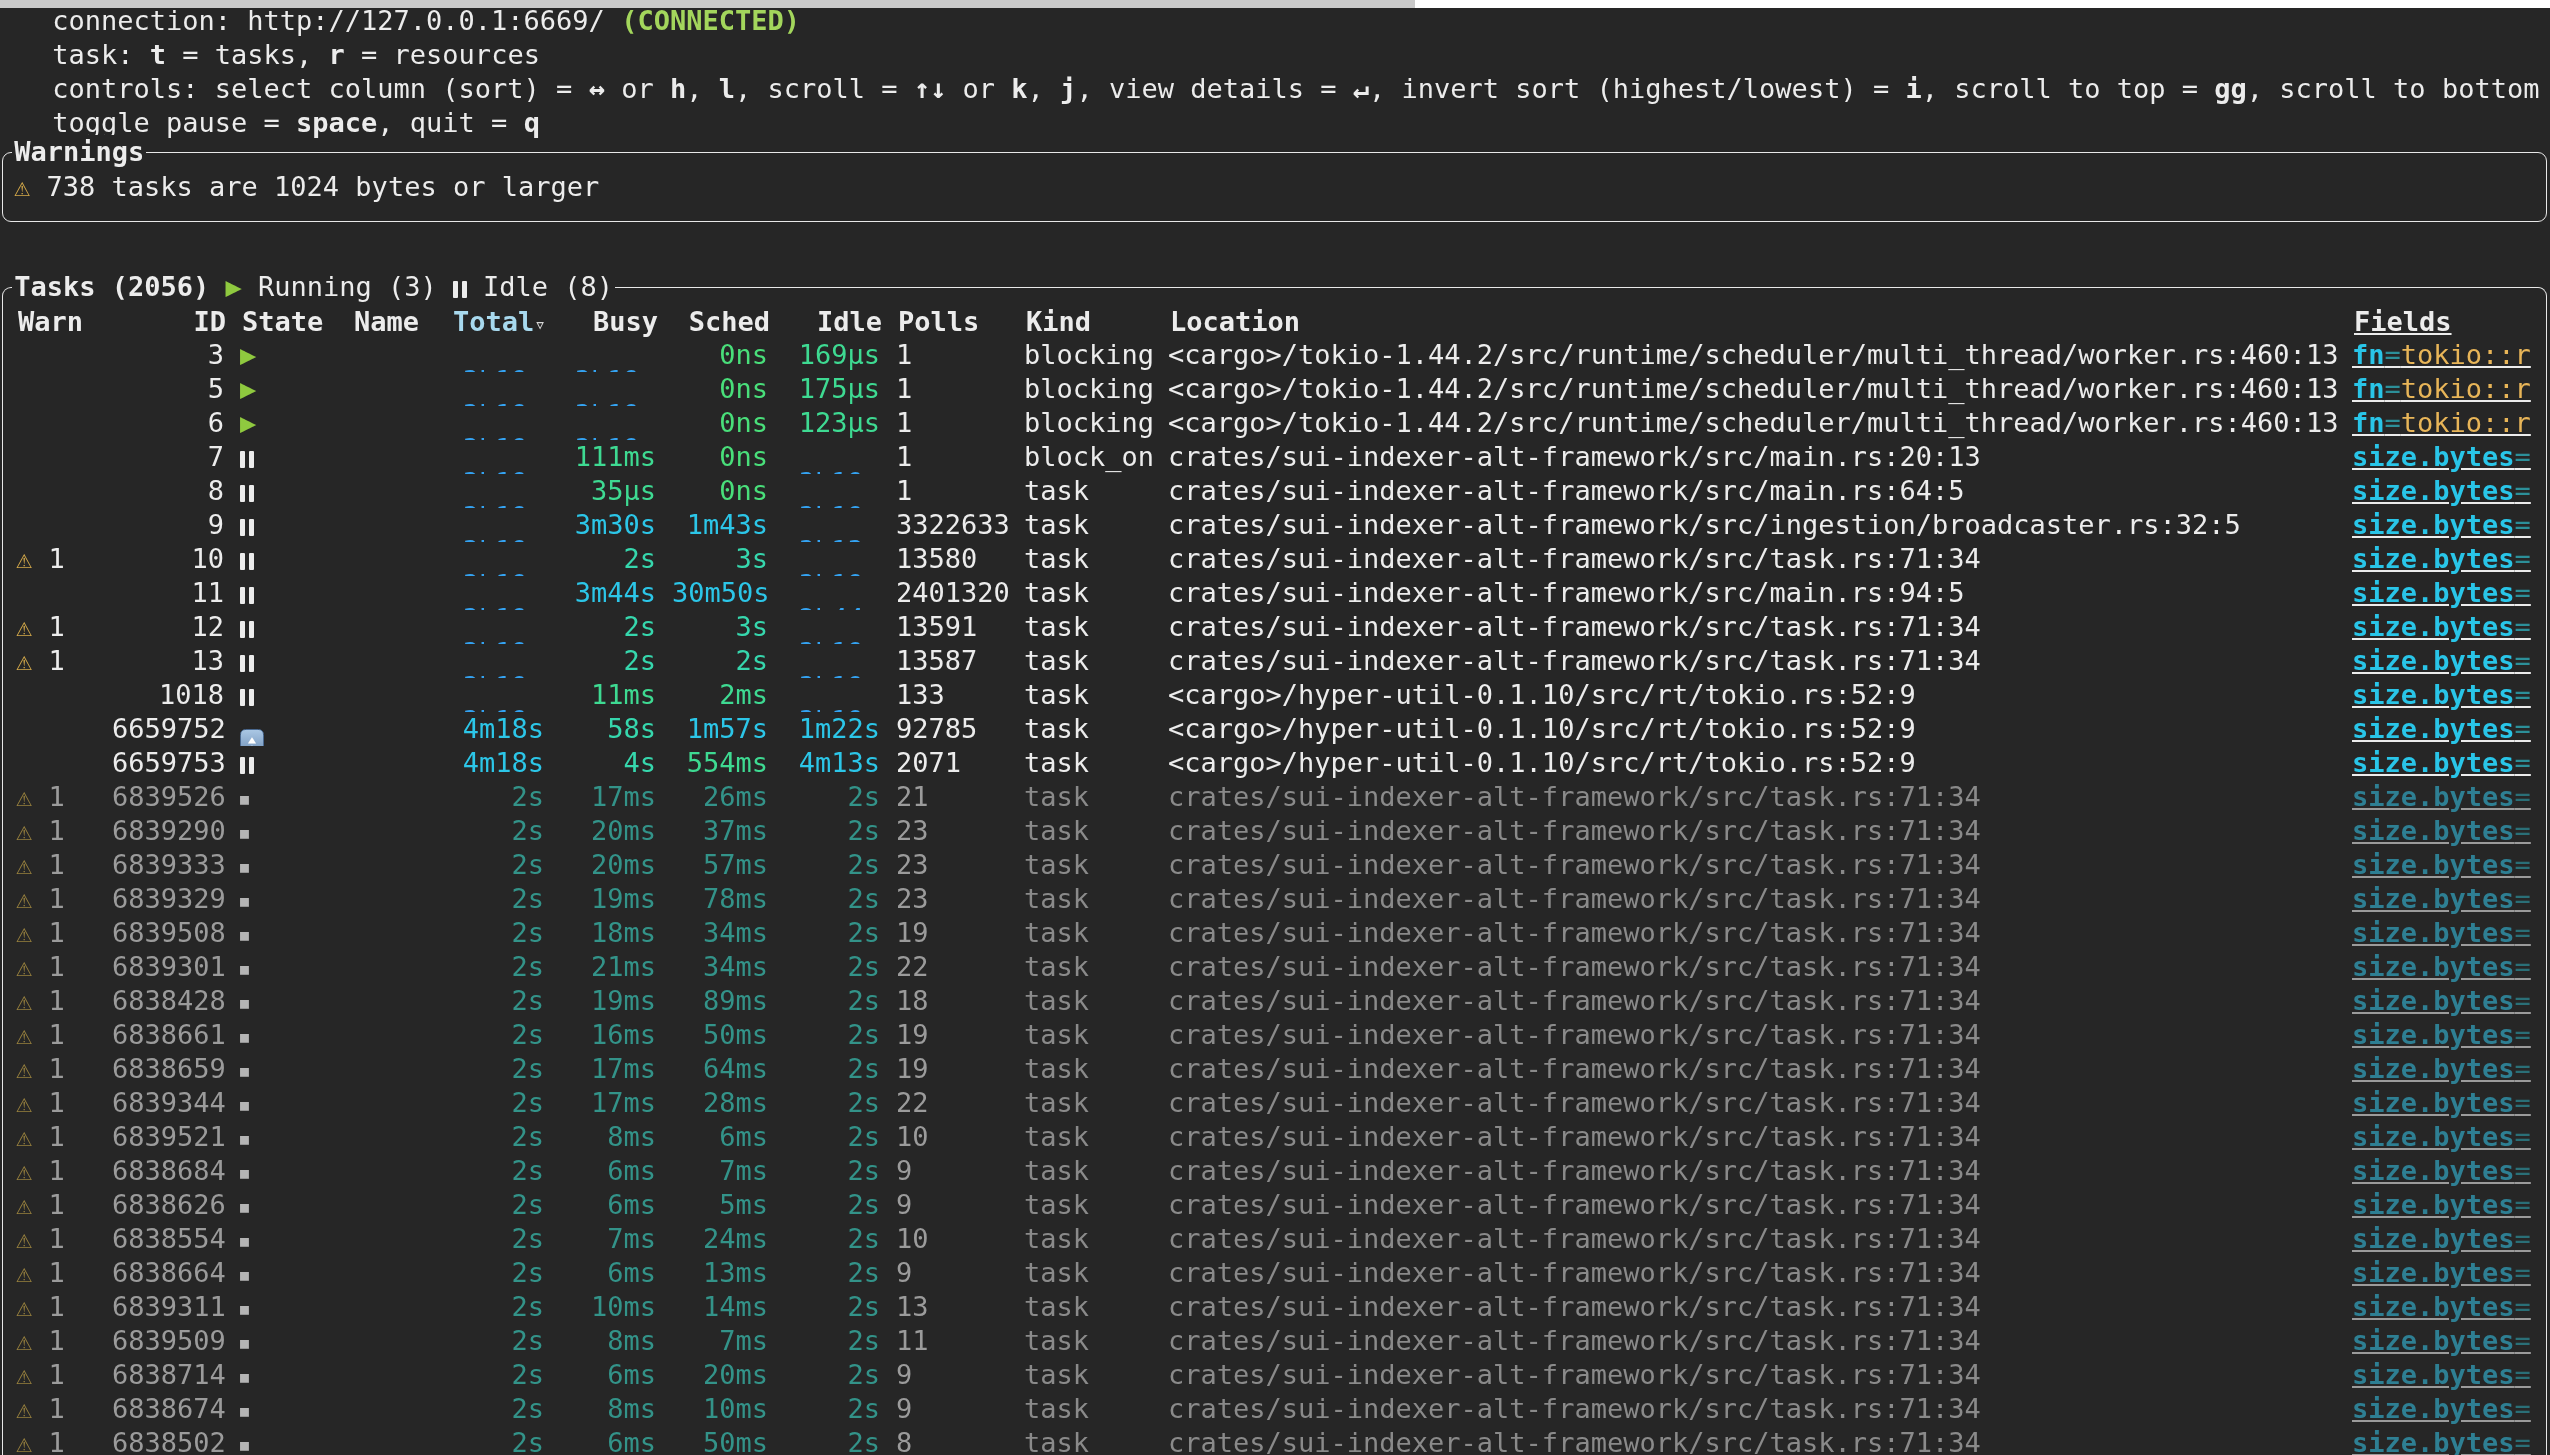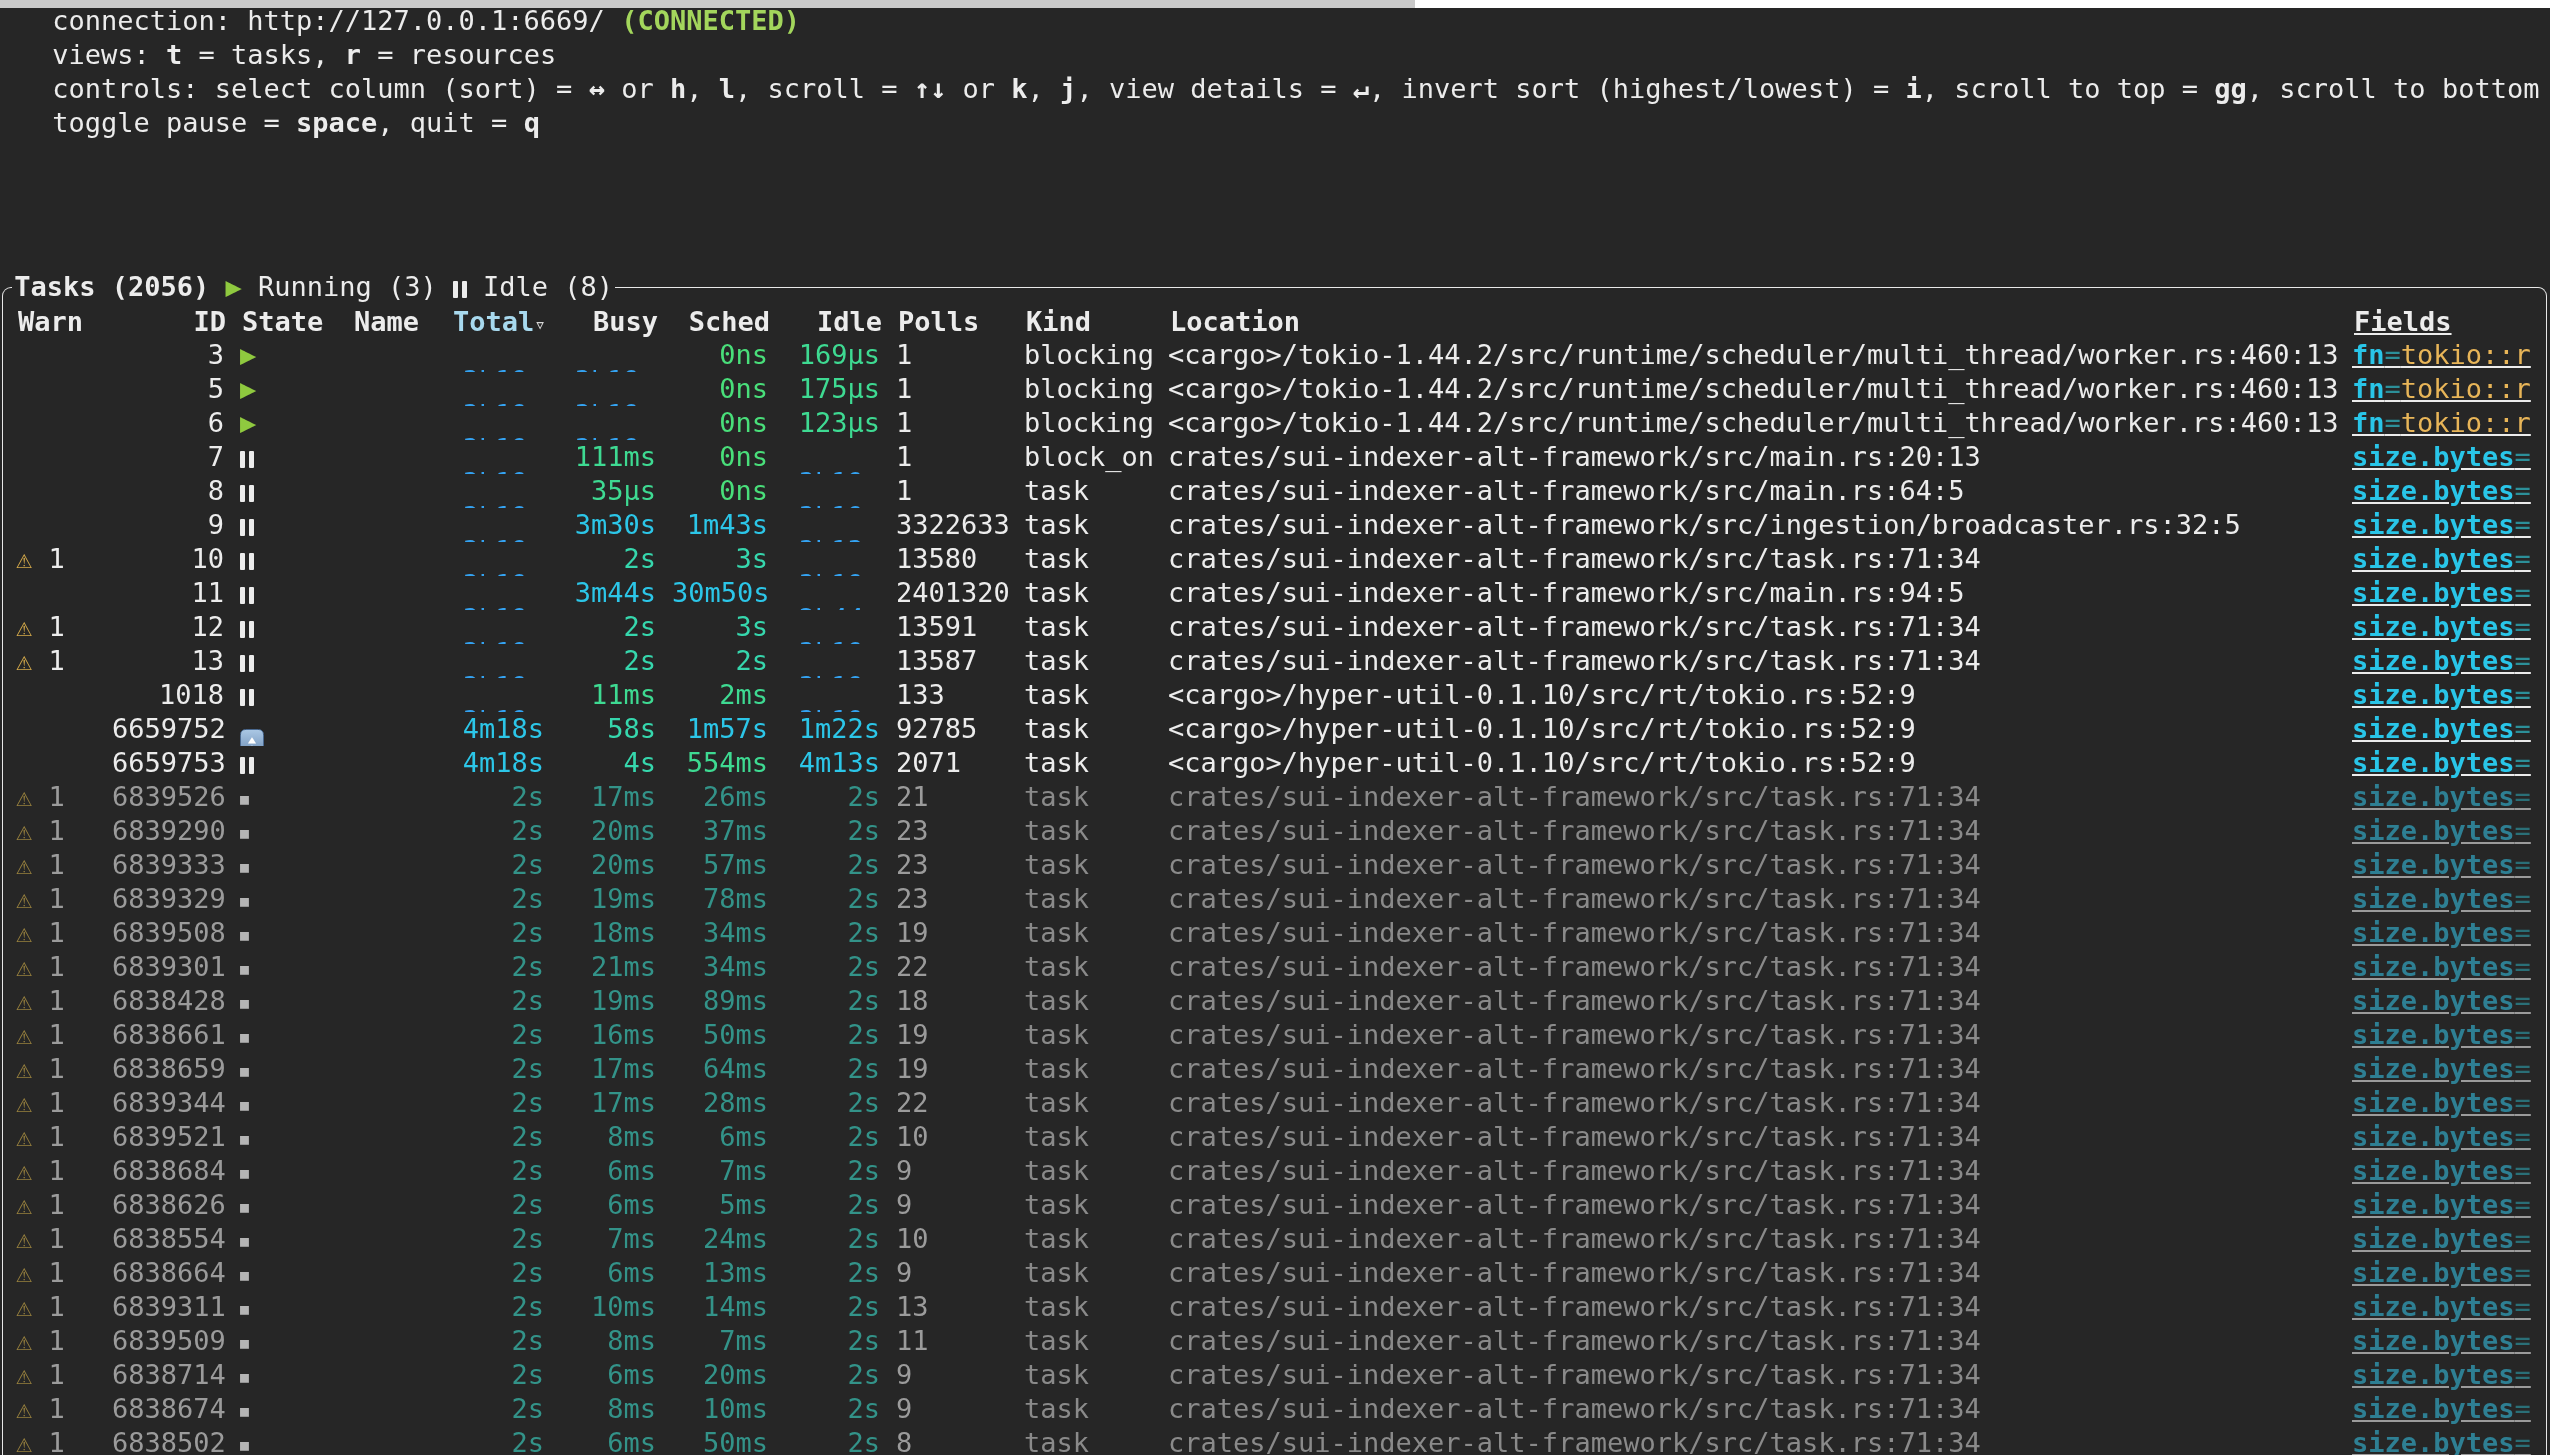--- a/index.html
+++ b/index.html
@@ -94,25 +94,29 @@
 <body>
 
 <div class="screen">
   <div class="top-strip">
     <div class="strip-left"></div>
     <div class="strip-right"></div>
   </div>
 
   <div class="hdr" id="headerLines">
       <div class="hline"><span>connection: http://127.0.0.1:6669/ </span><span class="accent-green">(CONNECTED)</span></div>
-      <div class="hline"><span>views: </span><span class="b">t</span><span> = tasks, </span><span class="b">r</span><span> = resources</span></div>
+      <div class="hline"><span>task: </span><span class="b">t</span><span> = tasks, </span><span class="b">r</span><span> = resources</span></div>
       <div class="hline"><span>controls: select column (sort) = </span><span class="b">↔</span><span> or </span><span class="b">h</span><span>, </span><span class="b">l</span><span>, scroll = </span><span class="b">↑↓</span><span> or </span><span class="b">k</span><span>, </span><span class="b">j</span><span>, view details = </span><span class="b">↵</span><span>, invert sort (highest/lowest) = </span><span class="b">i</span><span>, scroll to top = </span><span class="b">gg</span><span>, scroll to bottom = </span><span class="b">G</span></div>
       <div class="hline"><span>toggle pause = </span><span class="b">space</span><span>, quit = </span><span class="b">q</span></div>
     </div>
 
+  <div class="panel warnings-panel">
+    <span class="panel-title b">Warnings</span>
+    <div class="warn-line"><span class="warn-tri">⚠</span><span> </span><span>738 tasks are 1024 bytes or larger</span></div>
+  </div>
 
   <div class="panel tasks-panel">
     <div class="panel-title"><span class="b">Tasks (2056)</span><span> </span><span class="ic-run">▶</span><span> </span><span>Running (3)</span><span> </span><span class="pbars"><i></i><i></i></span><span> </span><span>Idle (8)</span></div>
   </div>
 
   <div class="grid-line thead" id="tableHeader"><span class="cell w-warn">Warn</span><span class="cell w-id">ID</span><span class="cell w-g1"></span><span class="cell w-state">State</span><span class="cell w-name">Name</span><span class="cell w-dur"><span class="sort-col">Total</span><span class="sort-ind">▿</span></span><span class="cell w-g1"></span><span class="cell w-dur">Busy</span><span class="cell w-g1"></span><span class="cell w-dur">Sched</span><span class="cell w-g1"></span><span class="cell w-dur">Idle</span><span class="cell w-g1"></span><span class="cell w-polls">Polls</span><span class="cell w-g1"></span><span class="cell w-kind">Kind</span><span class="cell w-loc">Location</span><span class="cell w-g1"></span><span class="cell w-fields">Fields</span></div>
   <div class="rows" id="rowsBox">
       <div class="trow"><span class="cell w-warn"></span><span class="cell w-id">3</span><span class="cell w-g1"></span><span class="cell w-state"><span class="ic-run">▶</span></span><span class="cell w-name"></span><span class="cell w-dur c-h">3h19m</span><span class="cell w-g1"></span><span class="cell w-dur c-h">3h19m</span><span class="cell w-g1"></span><span class="cell w-dur c-ns">0ns</span><span class="cell w-g1"></span><span class="cell w-dur c-sub">169µs</span><span class="cell w-g1"></span><span class="cell w-polls">1</span><span class="cell w-g1"></span><span class="cell w-kind">blocking</span><span class="cell w-loc">&lt;cargo&gt;/tokio-1.44.2/src/runtime/scheduler/multi_thread/worker.rs:460:13</span><span class="cell w-g1"></span><span class="cell w-fields"><span class="f-key">fn</span><span class="f-eq">=</span><span class="f-val">tokio::r</span></span></div>
       <div class="trow"><span class="cell w-warn"></span><span class="cell w-id">5</span><span class="cell w-g1"></span><span class="cell w-state"><span class="ic-run">▶</span></span><span class="cell w-name"></span><span class="cell w-dur c-h">3h19m</span><span class="cell w-g1"></span><span class="cell w-dur c-h">3h19m</span><span class="cell w-g1"></span><span class="cell w-dur c-ns">0ns</span><span class="cell w-g1"></span><span class="cell w-dur c-sub">175µs</span><span class="cell w-g1"></span><span class="cell w-polls">1</span><span class="cell w-g1"></span><span class="cell w-kind">blocking</span><span class="cell w-loc">&lt;cargo&gt;/tokio-1.44.2/src/runtime/scheduler/multi_thread/worker.rs:460:13</span><span class="cell w-g1"></span><span class="cell w-fields"><span class="f-key">fn</span><span class="f-eq">=</span><span class="f-val">tokio::r</span></span></div>
       <div class="trow"><span class="cell w-warn"></span><span class="cell w-id">6</span><span class="cell w-g1"></span><span class="cell w-state"><span class="ic-run">▶</span></span><span class="cell w-name"></span><span class="cell w-dur c-h">3h19m</span><span class="cell w-g1"></span><span class="cell w-dur c-h">3h19m</span><span class="cell w-g1"></span><span class="cell w-dur c-ns">0ns</span><span class="cell w-g1"></span><span class="cell w-dur c-sub">123µs</span><span class="cell w-g1"></span><span class="cell w-polls">1</span><span class="cell w-g1"></span><span class="cell w-kind">blocking</span><span class="cell w-loc">&lt;cargo&gt;/tokio-1.44.2/src/runtime/scheduler/multi_thread/worker.rs:460:13</span><span class="cell w-g1"></span><span class="cell w-fields"><span class="f-key">fn</span><span class="f-eq">=</span><span class="f-val">tokio::r</span></span></div>

